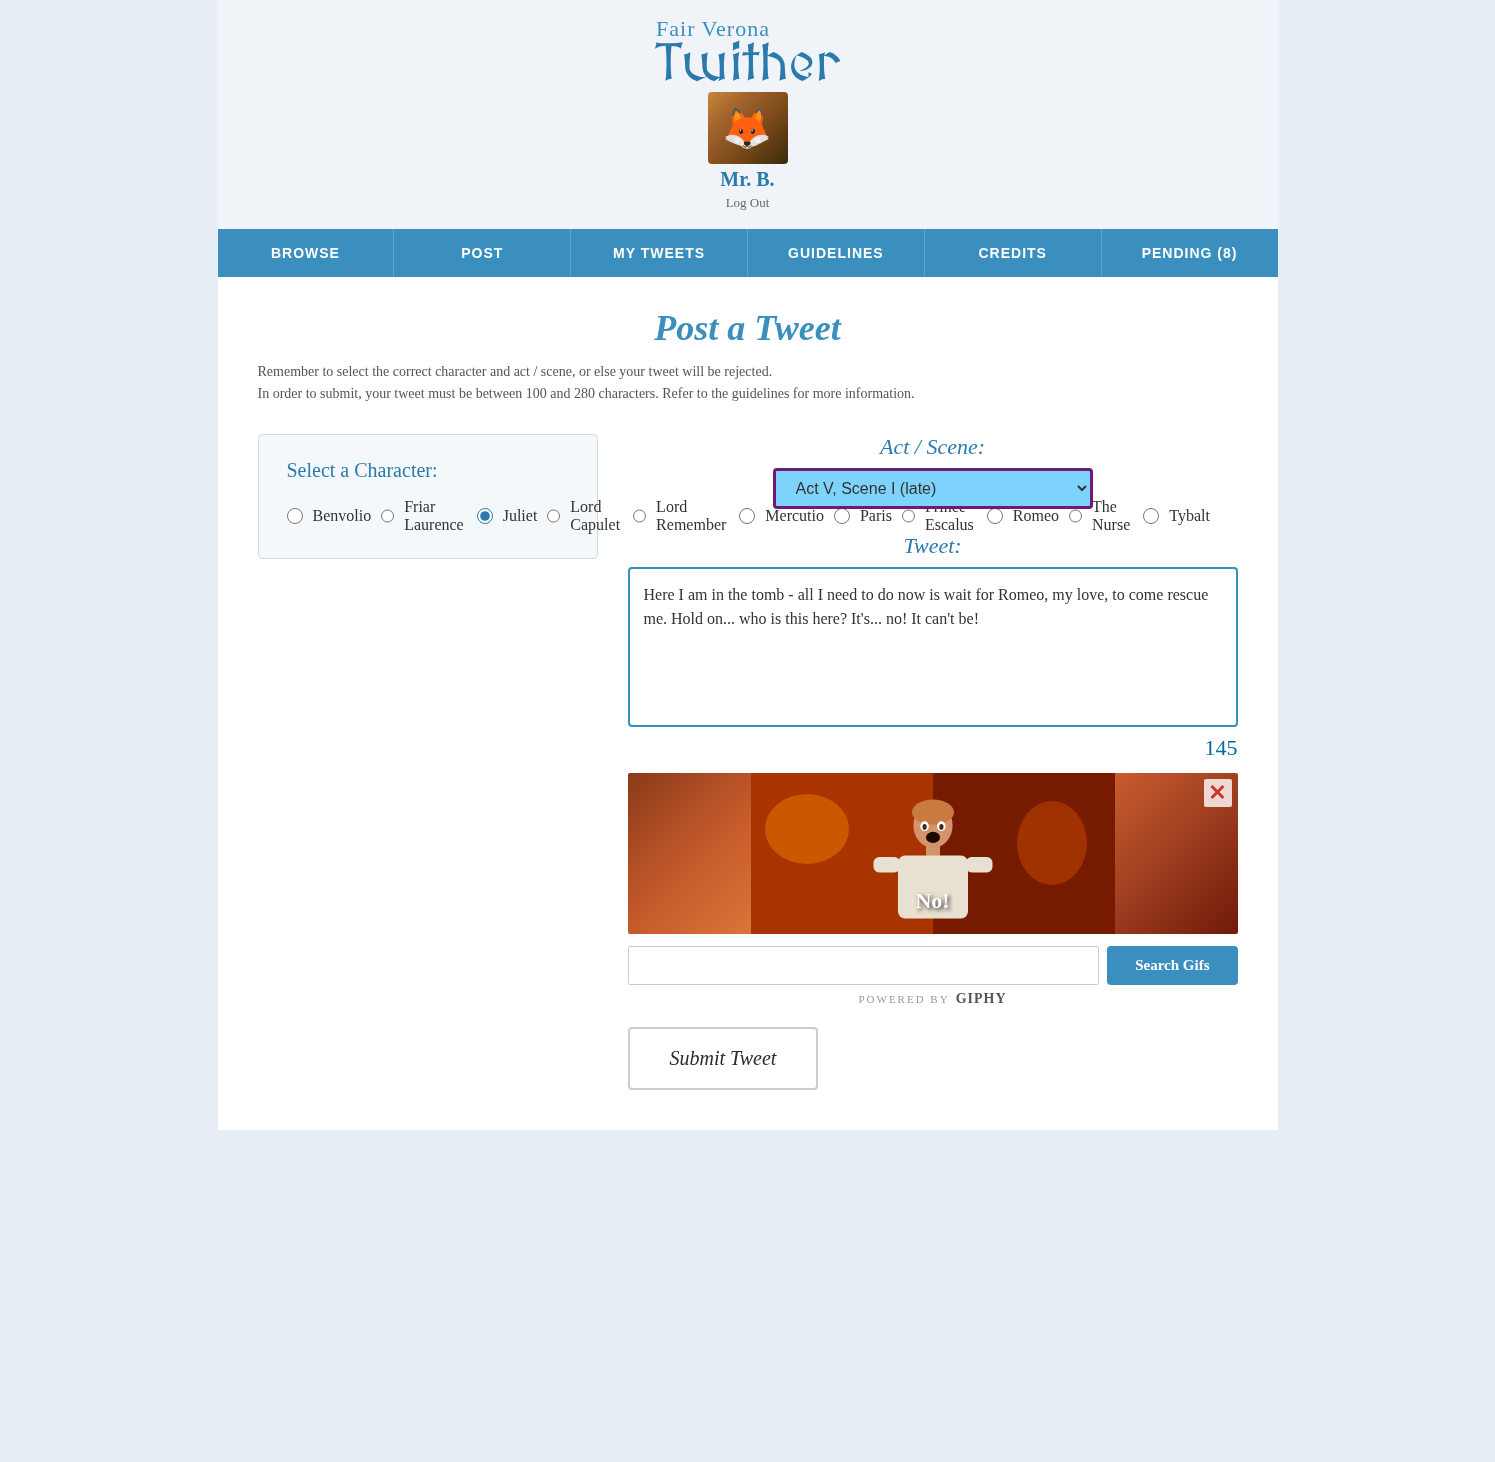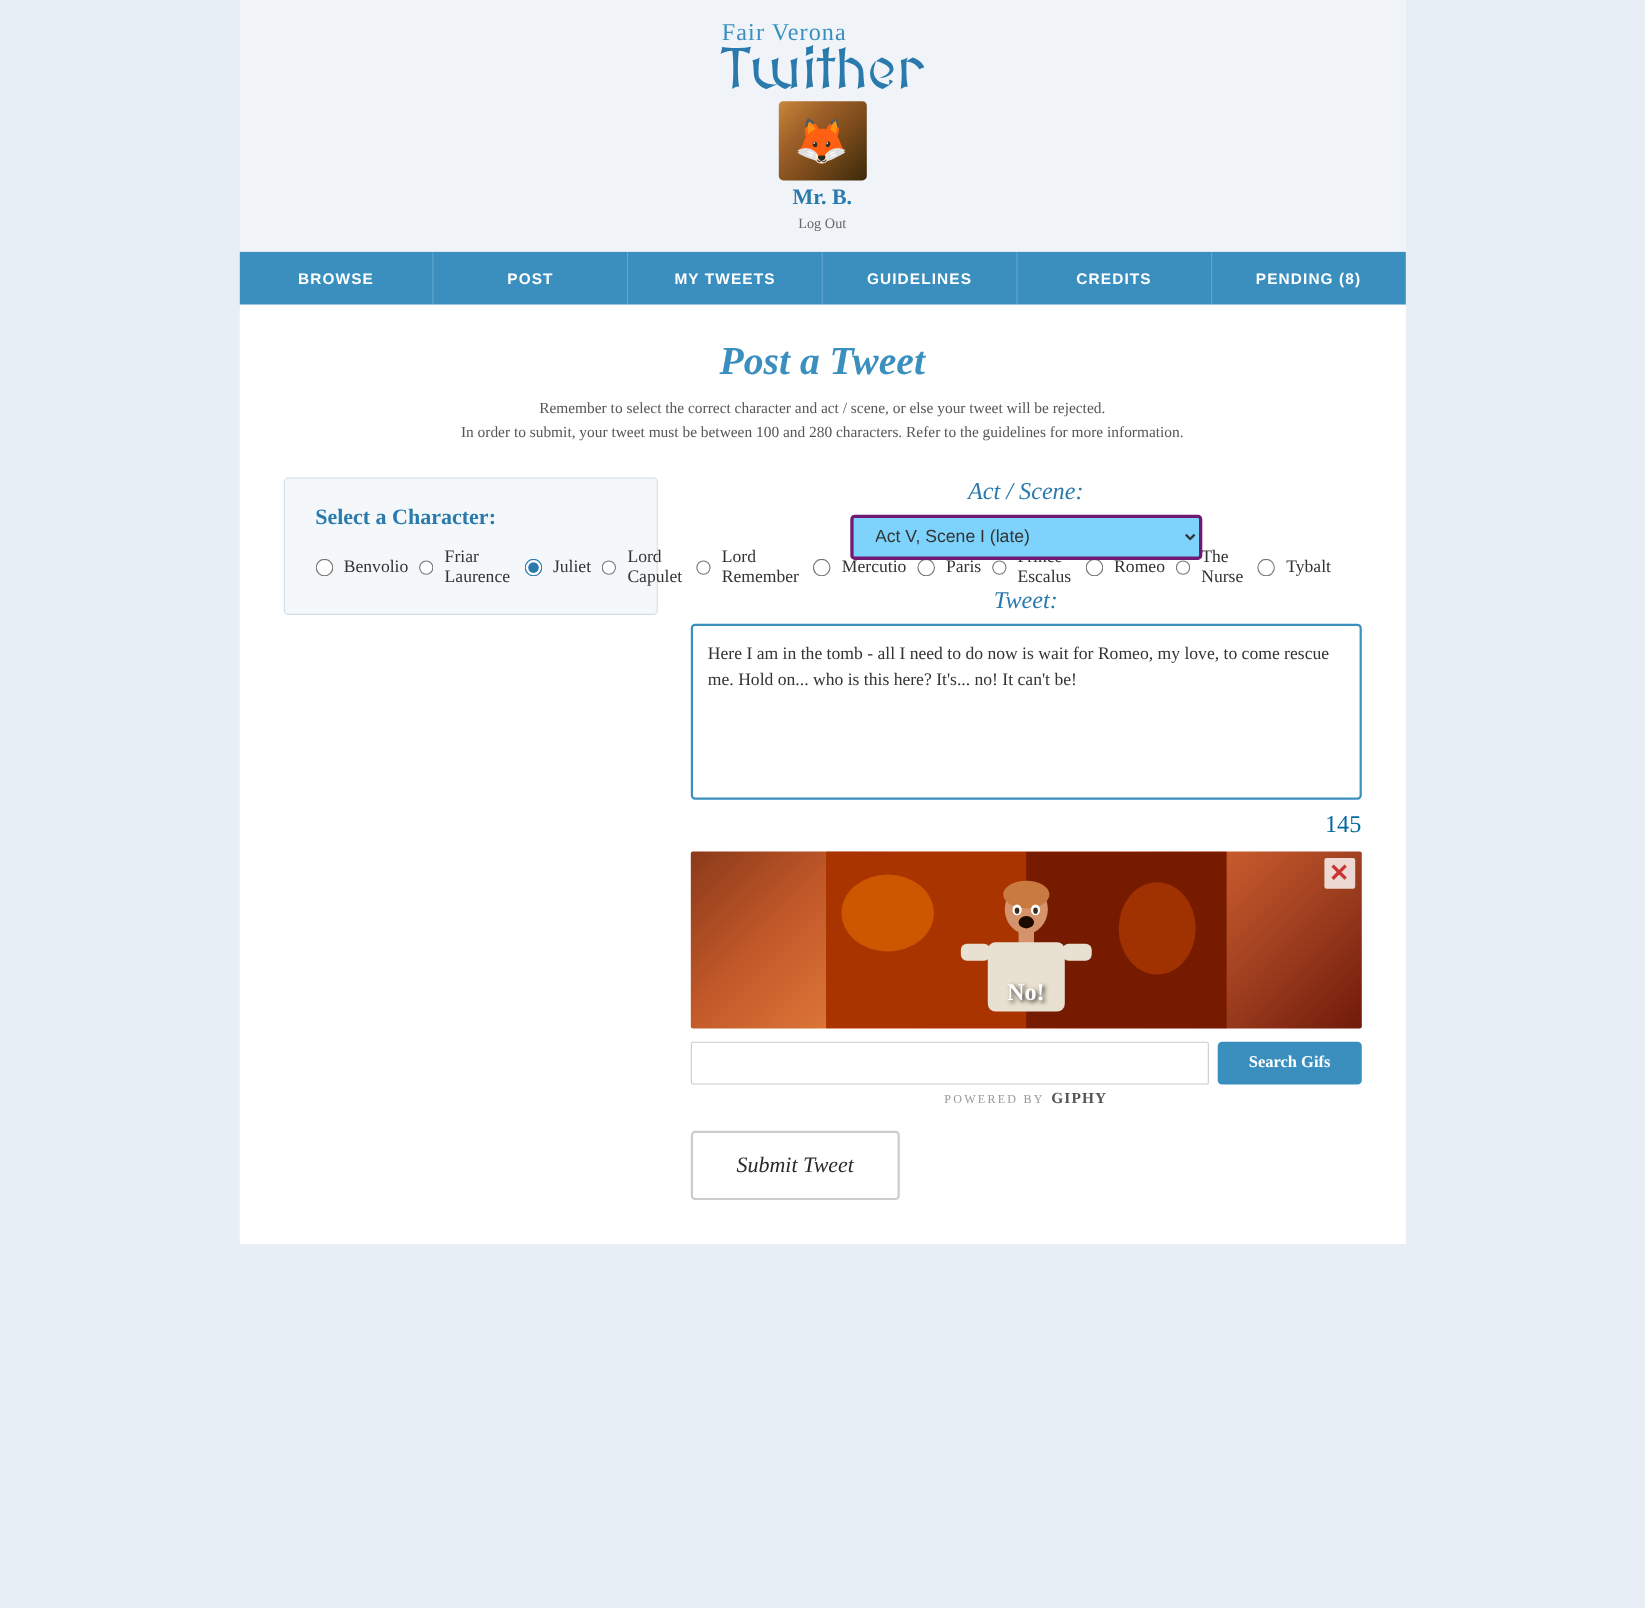--- a/index.html
+++ b/index.html
@@ -101,21 +101,20 @@
     }
     .page-title {
       text-align: center;
       font-size: 36px;
       color: #3a8fbf;
       font-family: Georgia, serif;
       font-style: italic;
       margin-bottom: 12px;
     }
     .instructions {
-      text-align: center;
       color: #555;
       font-size: 14px;
       line-height: 1.6;
       margin-bottom: 28px;
     }
 
     
     .form-layout {
       display: flex;
       gap: 30px;
@@ -127,21 +126,21 @@
       width: 340px;
       flex-shrink: 0;
       background: #f5f8fb;
       border: 1px solid #d0dce8;
       border-radius: 4px;
       padding: 24px 28px;
     }
     .character-panel-title {
       color: #2a7aad;
       font-size: 20px;
-      font-weight: bold;
+      font-weight: normal;
       margin-bottom: 16px;
     }
     .character-list {
       list-style: none;
       display: flex;
       flex-direction: row;
       gap: 10px;
     }
     .character-item {
       display: flex;

